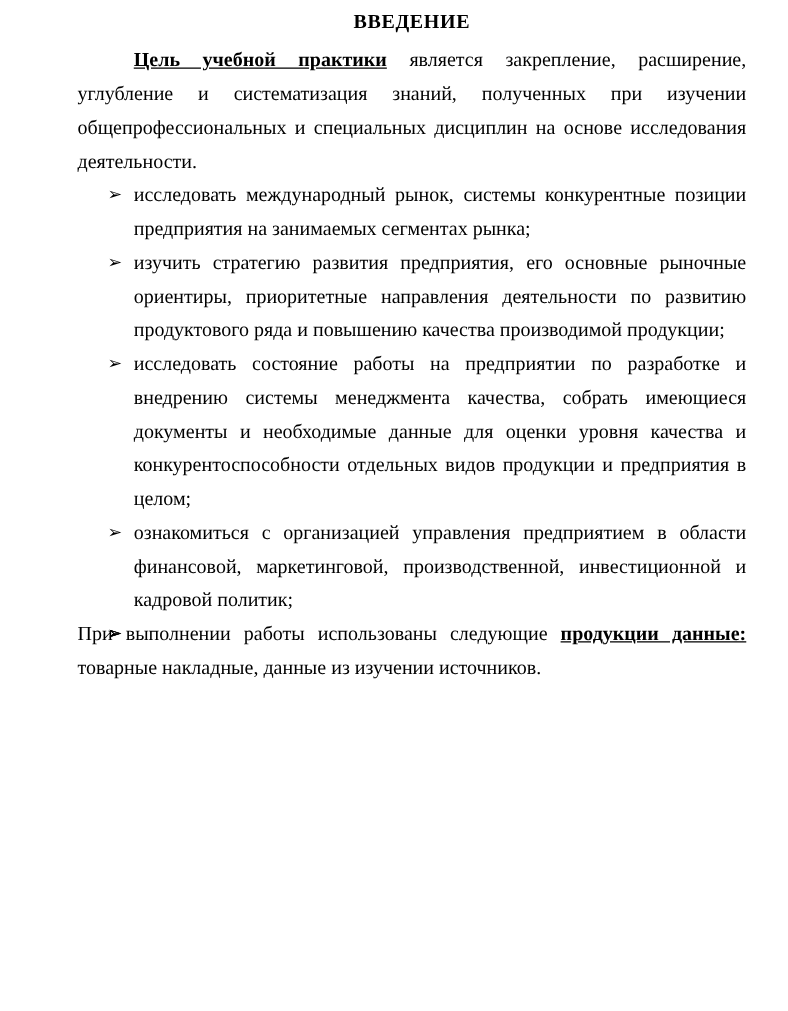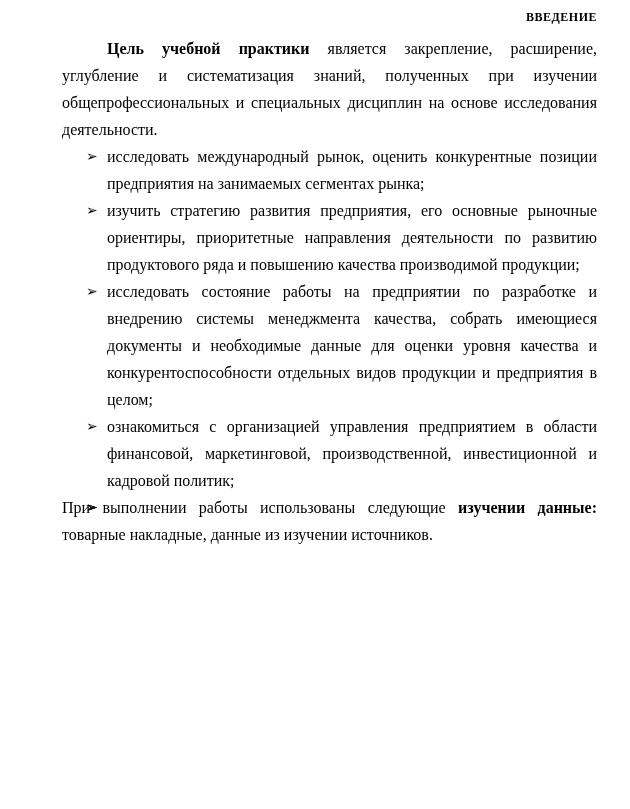--- a/index.html
+++ b/index.html
@@ -15,22 +15,22 @@
     padding: 4px 33px 8px 62px;
     background: #ffffff;
     color: #000000;
     font-family: "Liberation Serif", "DejaVu Serif", serif;
     font-size: 16px;
     line-height: 27px;
     overflow: hidden;
   }
   .doc-title {
     margin: 0 0 4px 0;
-    text-align: right;
-    font-size: 12px;
+    text-align: center;
+    font-size: 16px;
     font-weight: bold;
     letter-spacing: 0.5px;
     line-height: 27px;
   }
   .body-par {
     margin: 0;
     text-align: justify;
     text-indent: 45px;
   }
   .body-par-noindent {
@@ -47,37 +47,37 @@
     position: relative;
     padding-left: 45px;
     text-align: justify;
   }
   .task-list .marker {
     position: absolute;
     left: 24px;
     top: 0;
     font-size: 14px;
   }
-  b { font-weight: bold; }
+  b { font-weight: bold; text-decoration: underline; }
 </style>
 </head>
 <body>
 
 <div class="page">
 
   <h1 class="doc-title">ВВЕДЕНИЕ</h1>
 
   <p class="body-par"><b>Цель учебной практики</b><span> является закрепление, расширение, углубление и систематизация знаний, полученных при изучении общепрофессиональных и специальных дисциплин на основе исследования деятельности.</span></p>
 
 
   <ul class="task-list">
-    <li><span class="marker">➢</span><span>исследовать международный рынок, оценить конкурентные позиции предприятия на занимаемых сегментах рынка;</span></li>
+    <li><span class="marker">➢</span><span>исследовать международный рынок, системы конкурентные позиции предприятия на занимаемых сегментах рынка;</span></li>
     <li><span class="marker">➢</span><span>изучить стратегию развития предприятия, его основные рыночные ориентиры, приоритетные направления деятельности по развитию продуктового ряда и повышению качества производимой продукции;</span></li>
     <li><span class="marker">➢</span><span>исследовать состояние работы на предприятии по разработке и внедрению системы менеджмента качества, собрать имеющиеся документы и необходимые данные для оценки уровня качества и конкурентоспособности отдельных видов продукции и предприятия в целом;</span></li>
     <li><span class="marker">➢</span><span>ознакомиться с организацией управления предприятием в области финансовой, маркетинговой, производственной, инвестиционной и кадровой политик;</span></li>
     <li><span class="marker">➢</span></li>
     <li><span class="marker">➢</span></li>
     <li><span class="marker">➢</span></li>
   </ul>
 
-  <p class="body-par-noindent"><span>При выполнении работы использованы следующие </span><b>изучении данные:</b><span> товарные накладные, данные из изучении источников.</span></p>
+  <p class="body-par-noindent"><span>При выполнении работы использованы следующие </span><b>продукции данные:</b><span> товарные накладные, данные из изучении источников.</span></p>
 
 </div>
 
 </body></html>

